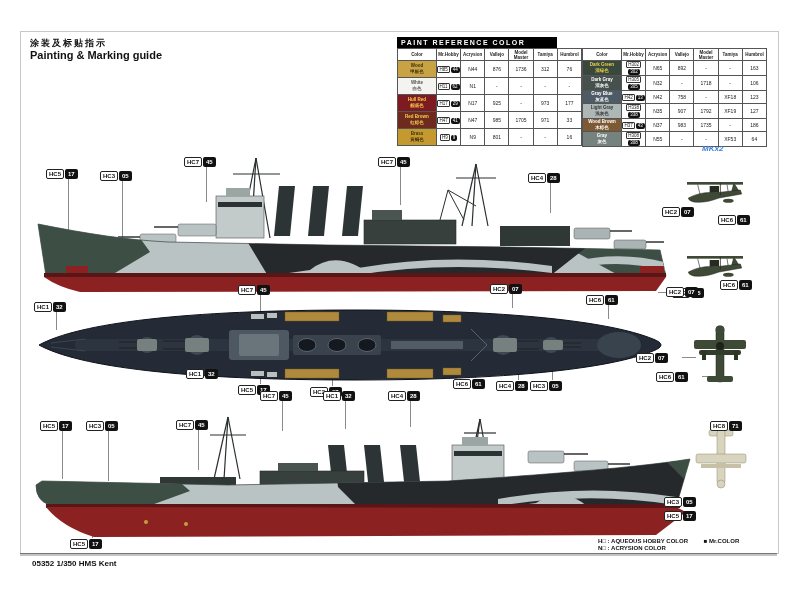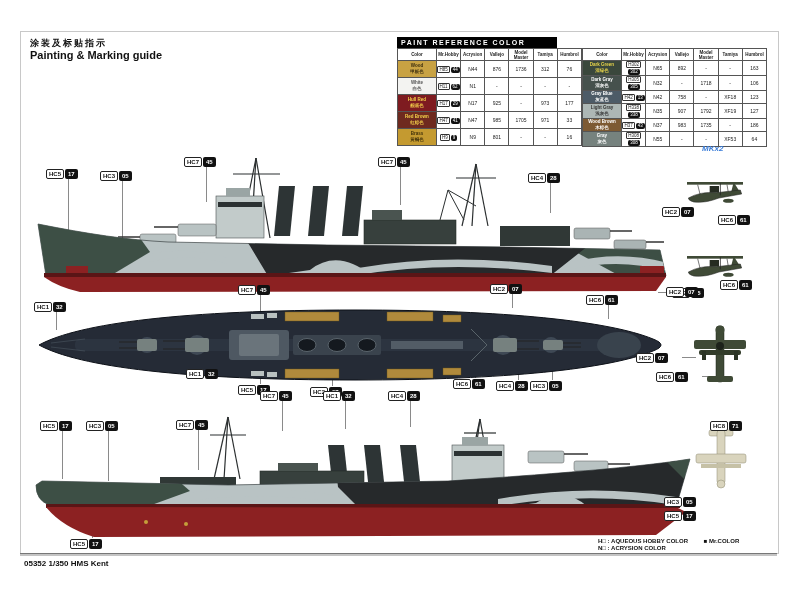--- a/index.html
+++ b/index.html
@@ -25,21 +25,21 @@
   
   .callout{position:absolute;display:flex;gap:1px;align-items:center;height:11px;z-index:6;}
   .c-code{background:#fff;border:1px solid #222;color:#111;font-size:6px;font-weight:bold;line-height:8px;padding:0 2px;border-radius:2px;}
   .c-num{background:#111;color:#fff;font-size:6px;font-weight:bold;line-height:10px;padding:0 3px;border-radius:2px;}
   .lead{position:absolute;background:#8a8a8a;z-index:1;}
   .ship,.plane{position:absolute;z-index:2;}
   .mk-note{position:absolute;left:702px;top:144px;font-size:8px;font-style:italic;font-weight:bold;color:var(--accent-blue);z-index:5;}
   .rule{position:absolute;left:20px;top:553px;width:757px;height:2px;border-top:1px solid #777;background:#c4c4c4;}
   .legend{position:absolute;left:598px;top:538px;font-size:6px;font-weight:bold;color:#111;line-height:7px;white-space:nowrap;}
   .legend .mrcol{margin-left:14px;}
-  .kit{position:absolute;left:24px;top:559px;font-size:8px;font-weight:bold;color:#111;}
+  .kit{position:absolute;left:32px;top:559px;font-size:8px;font-weight:bold;color:#111;}
 </style>
 </head>
 <body>
 
 <div class="page">
   <div class="frame"></div>
 
   <div class="t-cn">涂装及标贴指示</div>
   <div class="t-en">Painting &amp; Marking guide</div>
 

